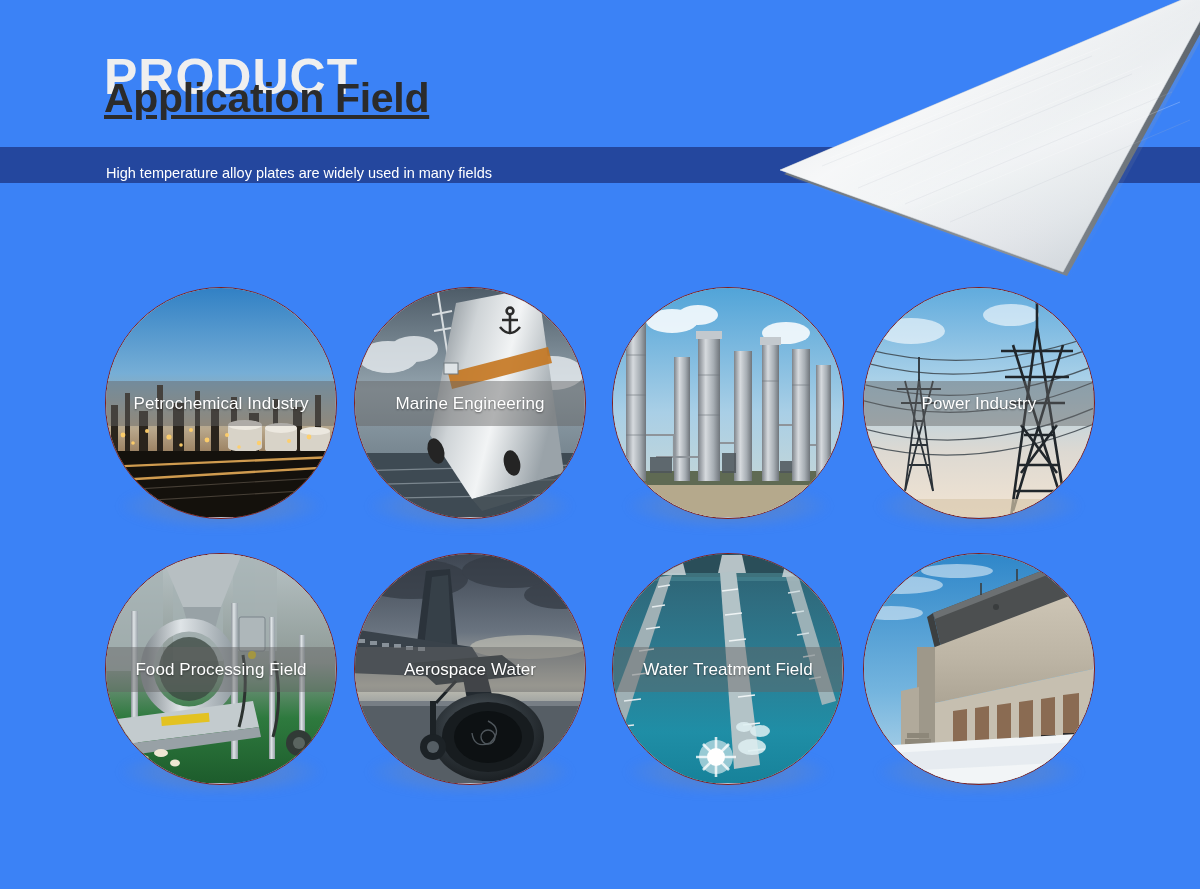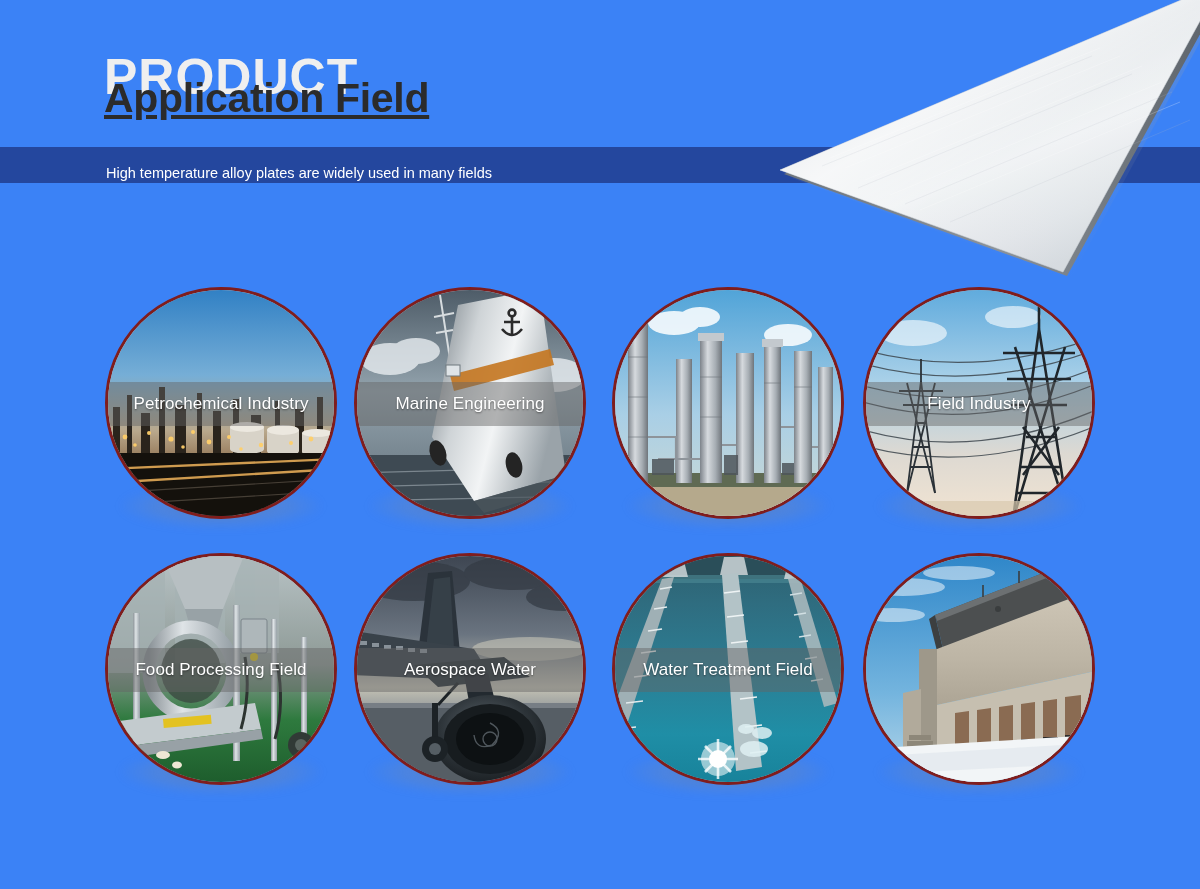--- a/index.html
+++ b/index.html
@@ -113,21 +113,21 @@
   .cell-1 { left: 249px; }
   .cell-2 { left: 507px; }
   .cell-3 { left: 758px; }
 
   .circle {
     position: absolute;
     left: 0; top: 0;
     width: 232px;
     height: 232px;
     border-radius: 50%;
-    border: 3px solid #7f1d1d;
+    border: 1px solid #7f1d1d;
     box-sizing: border-box;
     overflow: hidden;
     background: #b9c6d4;
   }
   
   .shadow {
     position: absolute;
     left: 14px;
     top: 196px;
     width: 204px;
@@ -485,21 +485,21 @@
               <path d="M 158 180 L 198 180 M 154 206 L 202 206 M 163 150 L 192 150"></path>
               <path d="M 140 66 L 212 66 M 144 92 L 208 92 M 148 118 L 204 118"></path>
               <path d="M 176 42 L 176 18"></path>
               <path d="M 152 226 L 202 60 M 204 226 L 152 60"></path>
               <path d="M 160 140 L 196 188 M 196 140 L 160 188"></path>
             </g>
 
             <rect x="0" y="214" width="232" height="18" fill="#d8c9ae" opacity="0.7"></rect>
           </svg>
           <div class="label-band">
-            <span class="label-text">Field Industry</span>
+            <span class="label-text">Power Industry</span>
           </div>
         </div>
       </div>
 
     </div>
 
     <div class="row row-2">
 
       <div class="cell cell-0">
         <div class="shadow"></div>

